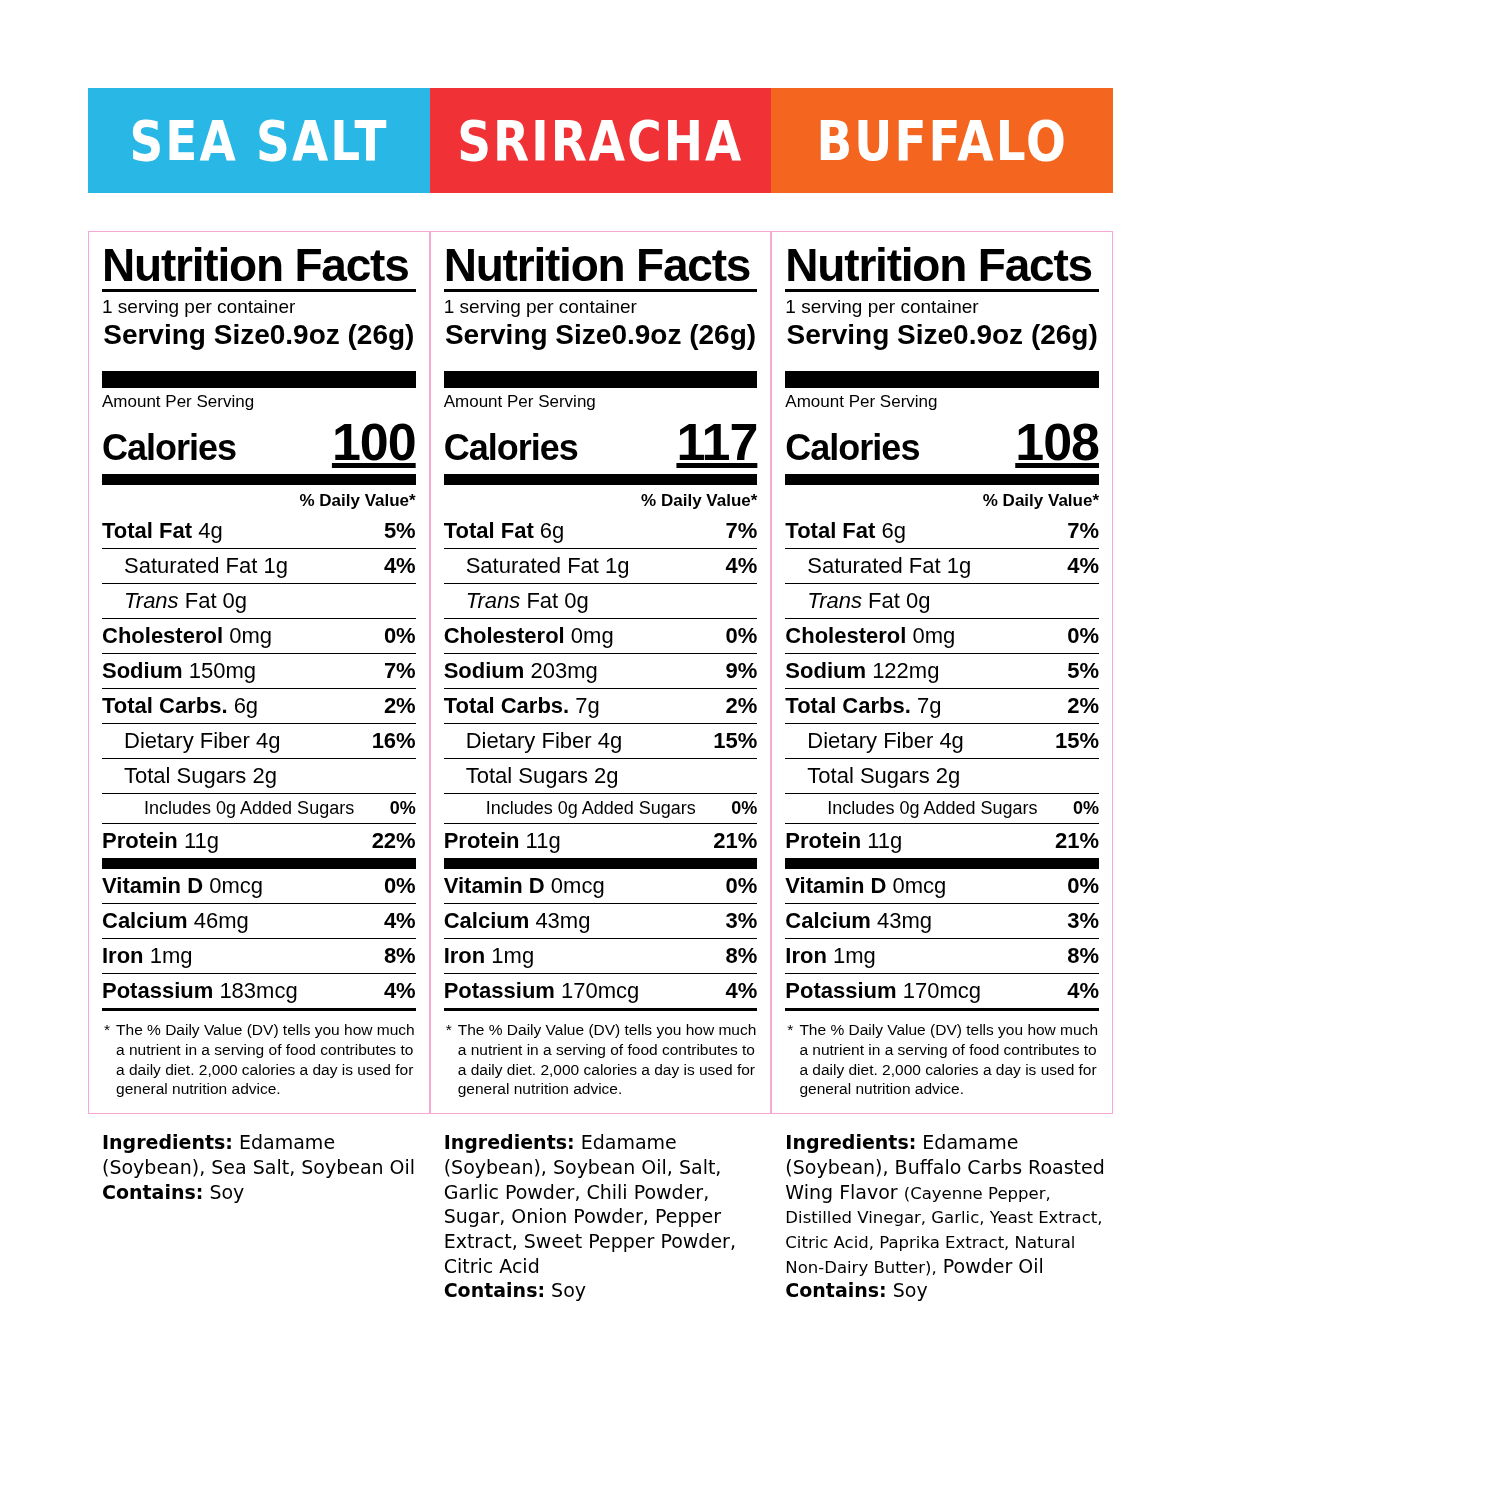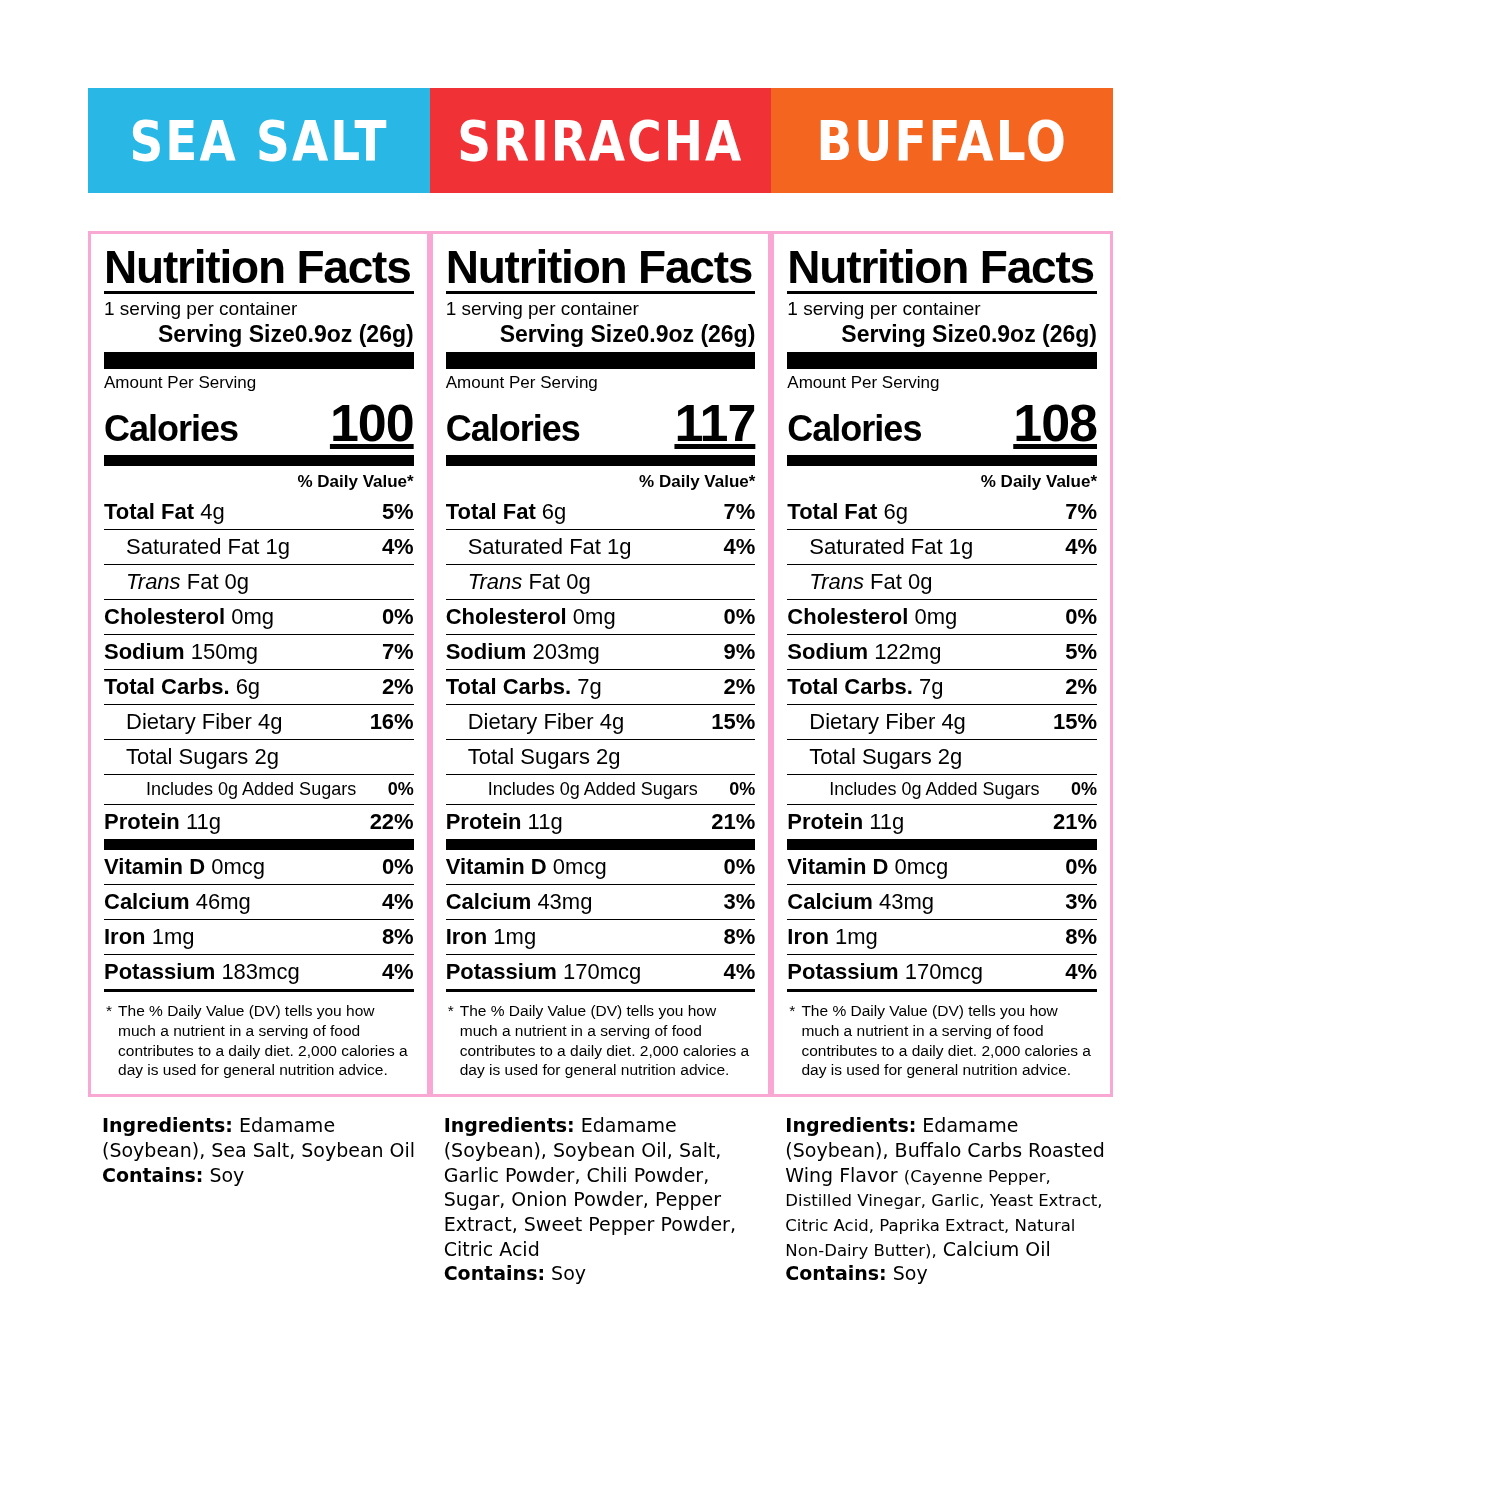--- a/index.html
+++ b/index.html
@@ -39,45 +39,45 @@
     font-size: 46px;
     letter-spacing: 2px;
     font-weight: bold;
     font-family: "DejaVu Sans", sans-serif;
     text-transform: uppercase;
     transform: scale(1.02, 1.18);
   }
 
   
   .label {
-    border: 3px solid #f9a8d4;
+    border: 1px solid #f9a8d4;
     padding: 10px 13px 14px 13px;
     background: #fff;
   }
   .title {
     font-size: 46px;
     font-weight: bold;
     line-height: 1.02;
     letter-spacing: -1.2px;
     font-family: "Liberation Sans", sans-serif;
   }
   .rule-med { border-bottom: 3px solid #000; }
   .rule-thick { border-bottom: 17px solid #000; }
   .rule-black9 { border-bottom: 11px solid #000; }
 
   .servings {
     font-size: 19px;
     padding: 4px 0 1px 0;
   }
   .serving-row {
     display: flex;
-    justify-content: flex-end;
-    font-size: 23px;
-    font-weight: bold;
-    padding-bottom: 4px;
+    justify-content: center;
+    font-size: 28px;
+    font-weight: bold;
+    padding-bottom: 20px;
   }
   .ap-serving {
     font-size: 17px;
     padding: 4px 0 0 0;
   }
   .cal-row {
     display: flex;
     justify-content: space-between;
     align-items: baseline;
     padding-bottom: 2px;
@@ -413,18 +413,18 @@
           </div>
         </div>
       <div class="rule-med"></div>
       <div class="footnote">
         <span class="star">*</span>
         <span>The % Daily Value (DV) tells you how much a nutrient in a serving of food contributes to a daily diet. 2,000 calories a day is used for general nutrition advice.</span>
       </div>
     </div>
 
     <div class="ingredients">
-      <span><b>Ingredients:</b><span> Edamame (Soybean), Buffalo Carbs Roasted Wing Flavor </span><span class="ing-small">(Cayenne Pepper, Distilled Vinegar, Garlic, Yeast Extract, Citric Acid, Paprika Extract, Natural Non-Dairy Butter),</span><span> Calcium Oil</span></span>
+      <span><b>Ingredients:</b><span> Edamame (Soybean), Buffalo Carbs Roasted Wing Flavor </span><span class="ing-small">(Cayenne Pepper, Distilled Vinegar, Garlic, Yeast Extract, Citric Acid, Paprika Extract, Natural Non-Dairy Butter),</span><span> Powder Oil</span></span>
       <div><b>Contains:</b><span> Soy</span></div>
     </div>
   </div>
 
 </div>
 
 </body></html>

